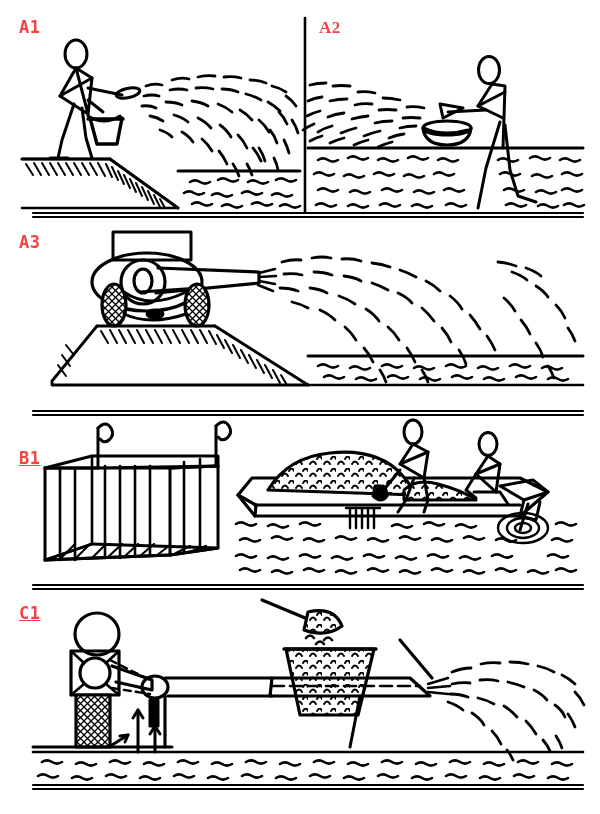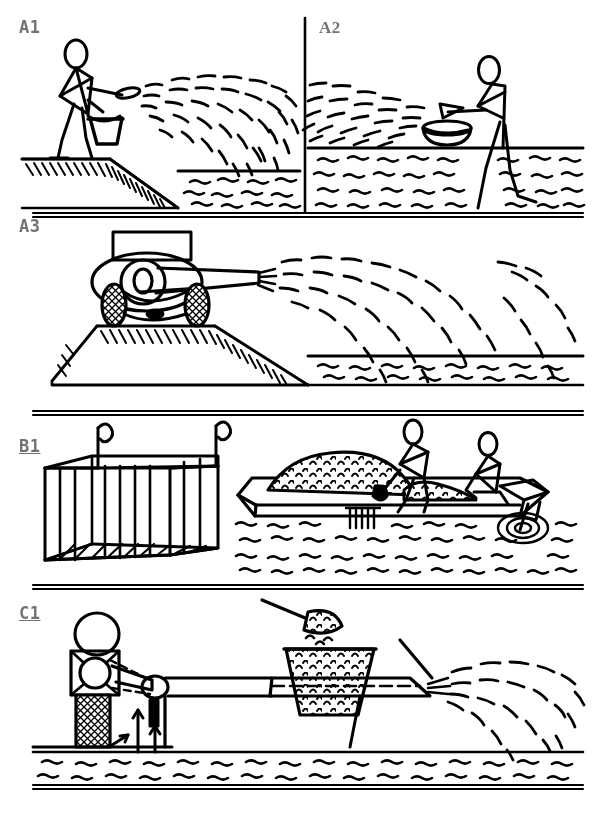--- a/index.html
+++ b/index.html
@@ -22,29 +22,29 @@
     top: 0;
     width: 600px;
     height: 814px;
     display: block;
   }
   .panel-label {
     position: absolute;
     font-family: "DejaVu Sans Mono", "Liberation Mono", monospace;
     font-size: 17px;
     font-weight: 700;
-    color: #737373;
+    color: #ef4444;
     letter-spacing: 0.5px;
     line-height: 1;
     white-space: nowrap;
   }
   #label-a1 { left: 19px; top: 19px; }
   #label-a2 { left: 319px; top: 19px; font-family: Liberation Serif, serif; }
-  #label-a3 { left: 19px; top: 218px; }
-  #label-b1 { left: 19px; top: 438px; text-decoration: underline; }
+  #label-a3 { left: 19px; top: 234px; }
+  #label-b1 { left: 19px; top: 450px; text-decoration: underline; }
   #label-c1 { left: 19px; top: 605px; text-decoration: underline; }
 </style>
 </head>
 <body>
 
 <div id="figure">
 
   <svg class="art" viewBox="0 0 600 814" xmlns="http://www.w3.org/2000/svg">
     <defs>
 

